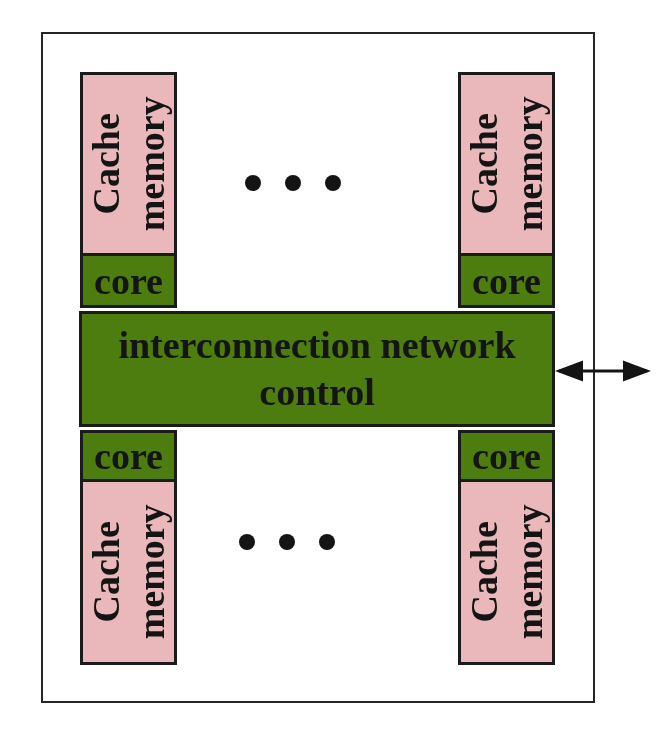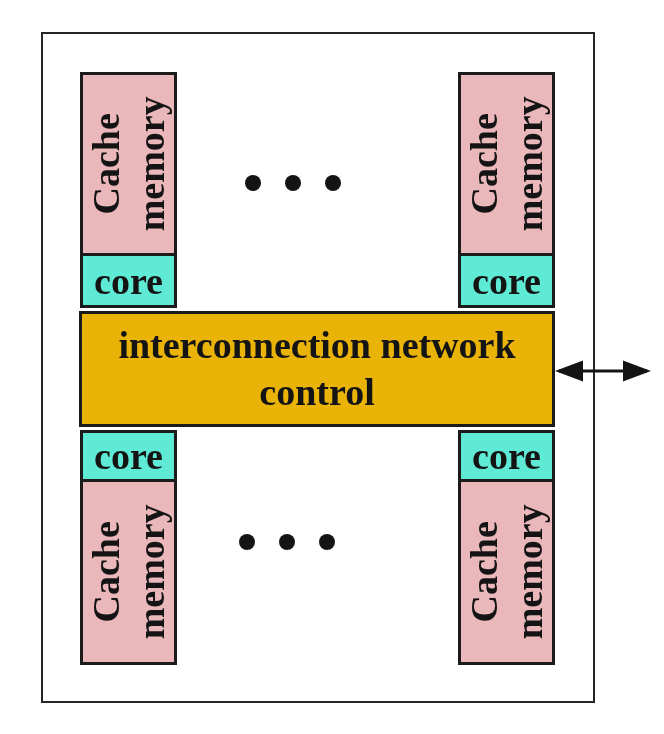--- a/index.html
+++ b/index.html
@@ -14,23 +14,23 @@
     border: 2.5px solid #262626; box-sizing: border-box; background: #ffffff;
   }
   .block {
     position: absolute; box-sizing: border-box;
     border: 3px solid #1b1b1b;
     display: flex; align-items: center; justify-content: center;
     text-align: center; font-weight: bold;
   }
   .cache  { background: #eab8bb; font-size: 38px; line-height: 1.18; }
   .cache .vtext { transform: rotate(-90deg); width: 160px; text-align: center; }
-  .core   { background: #5eead4; font-size: 38px; }
+  .core   { background: #4d7c0f; font-size: 38px; }
   .interconnect {
-    background: #eab308; font-size: 38px; line-height: 1.25;
+    background: #4d7c0f; font-size: 38px; line-height: 1.25;
     left: 79px; top: 311px; width: 476px; height: 116px;
   }
   .interconnect .itext { max-width: 420px; }
   .col-left  { left: 80px; }
   .col-right { left: 458px; }
   .cache-top    { top: 72px;  width: 97px; height: 184px; }
   .core-top     { top: 253px; width: 97px; height: 55px;  }
   .core-bottom  { top: 430px; width: 97px; height: 52px;  }
   .cache-bottom { top: 479px; width: 97px; height: 186px; }
   .dots { position: absolute; display: flex; gap: 24px; align-items: center; }

